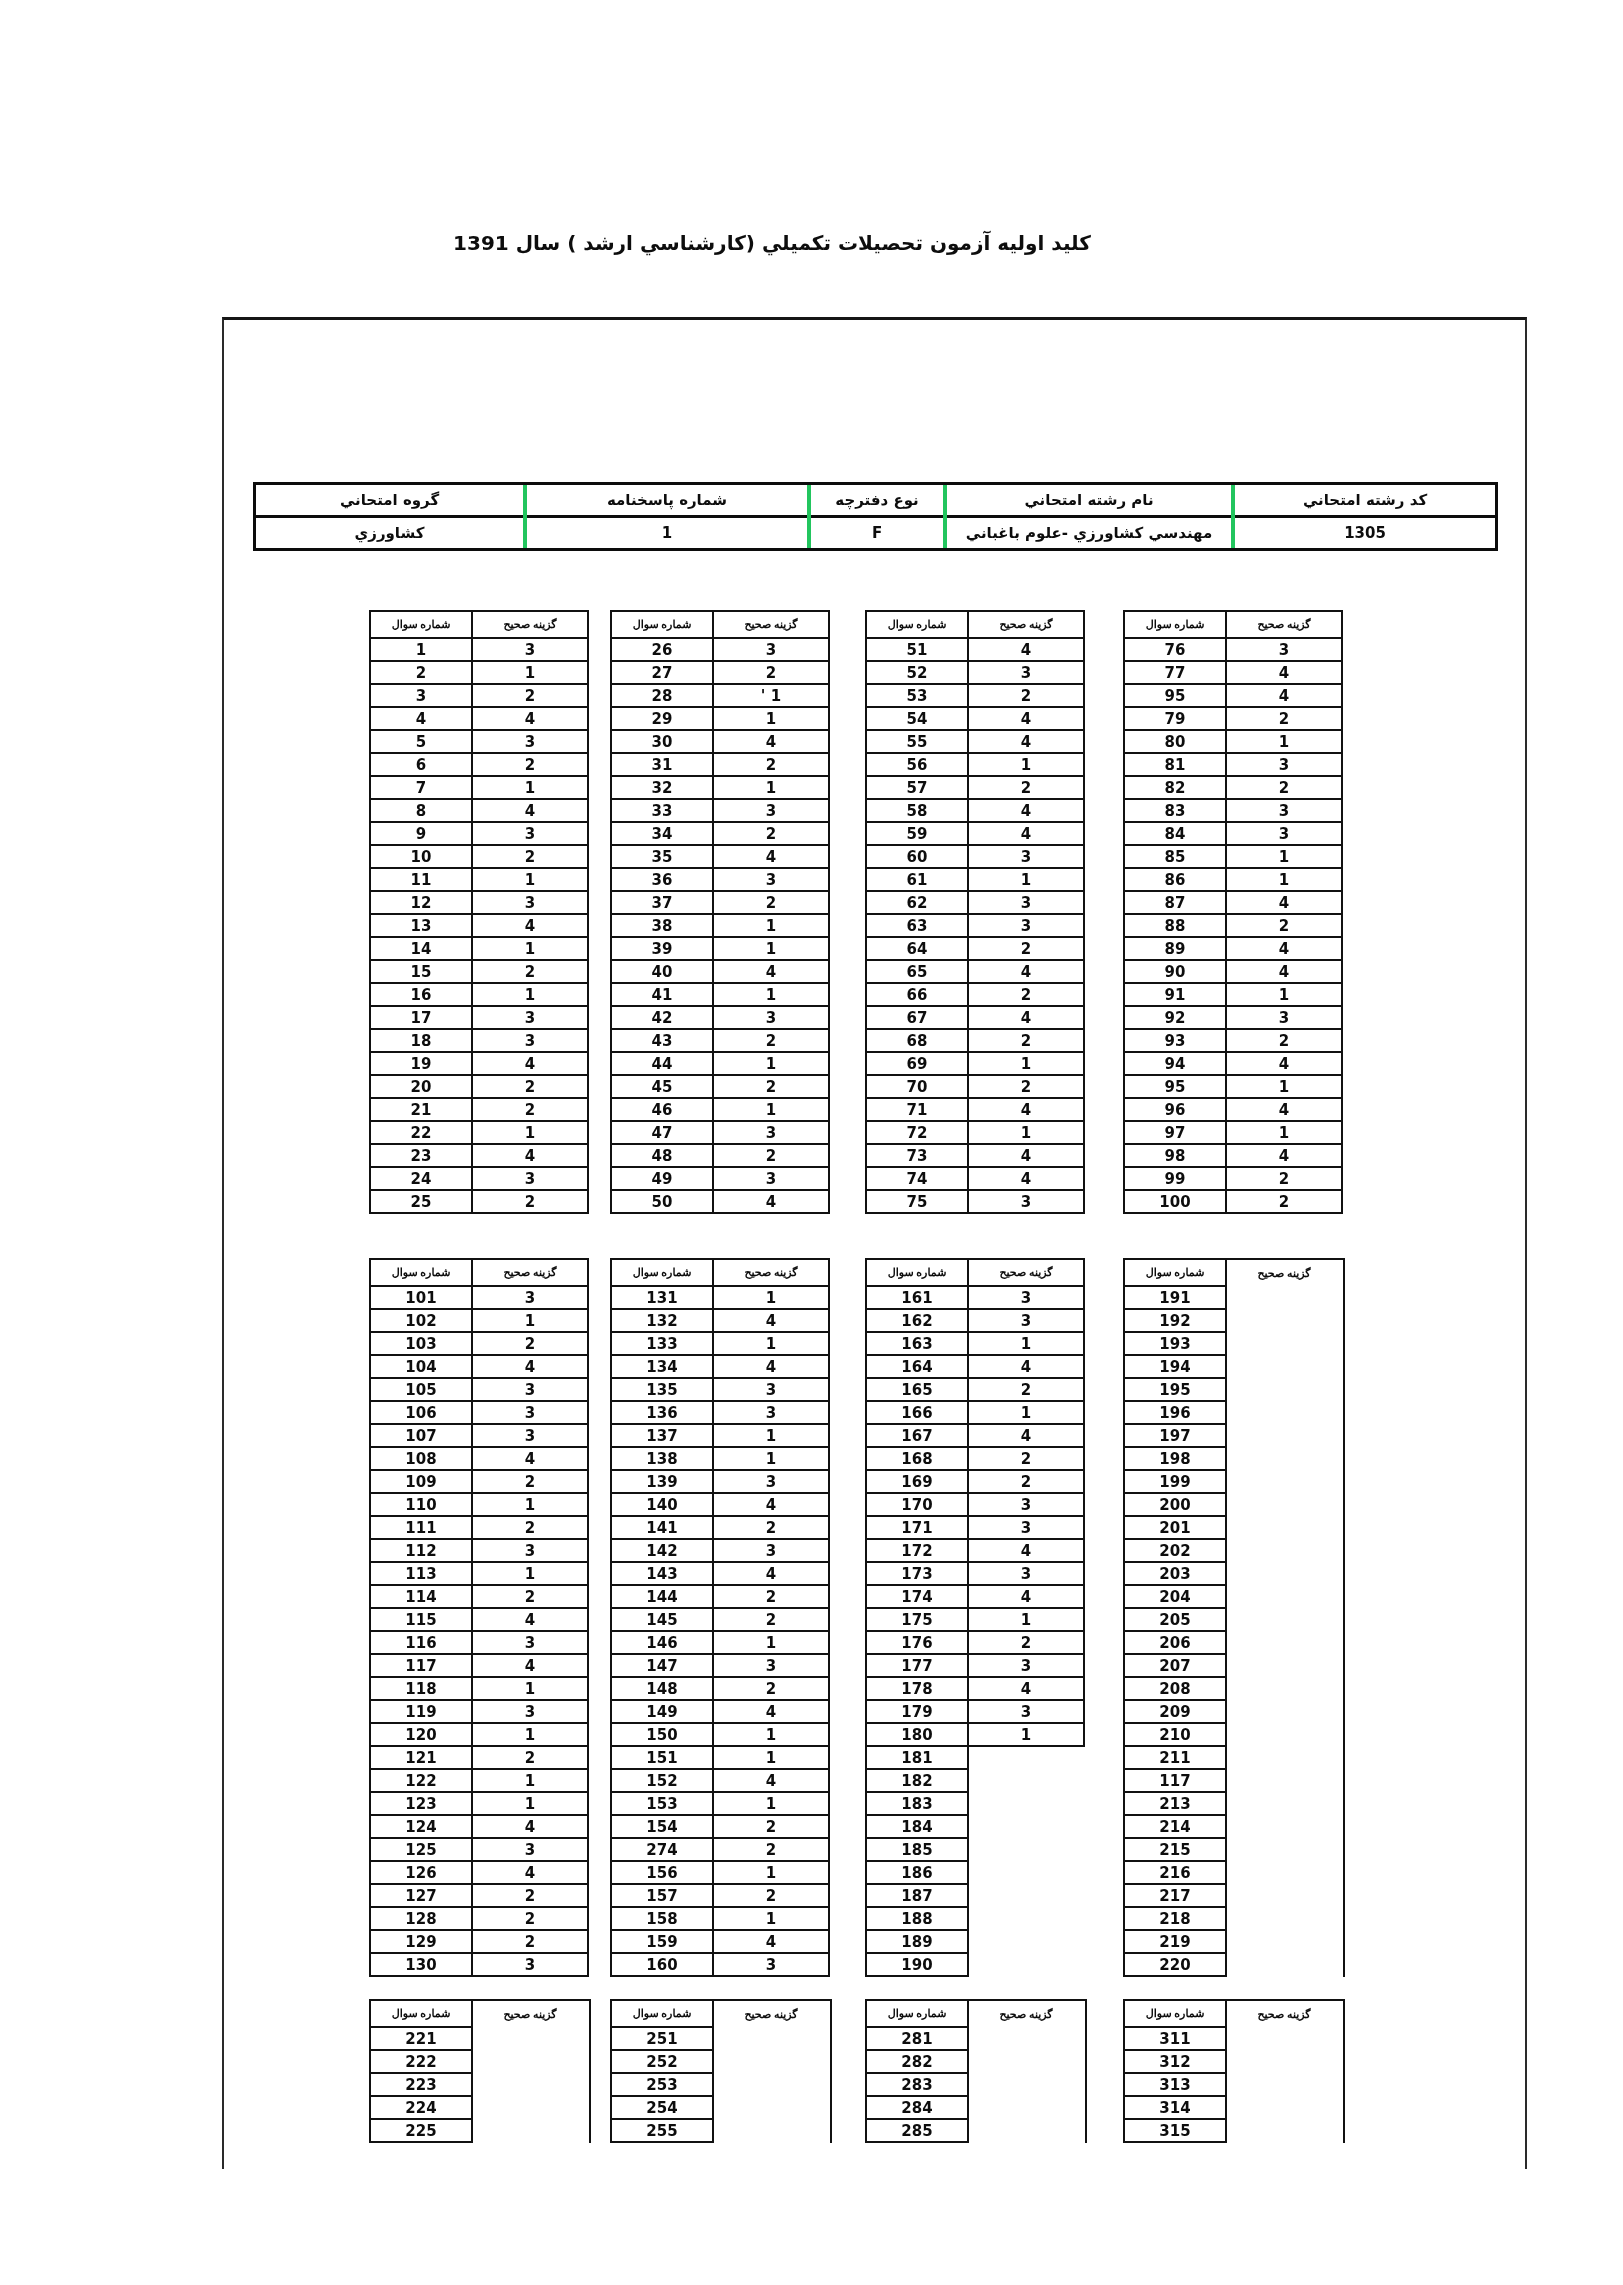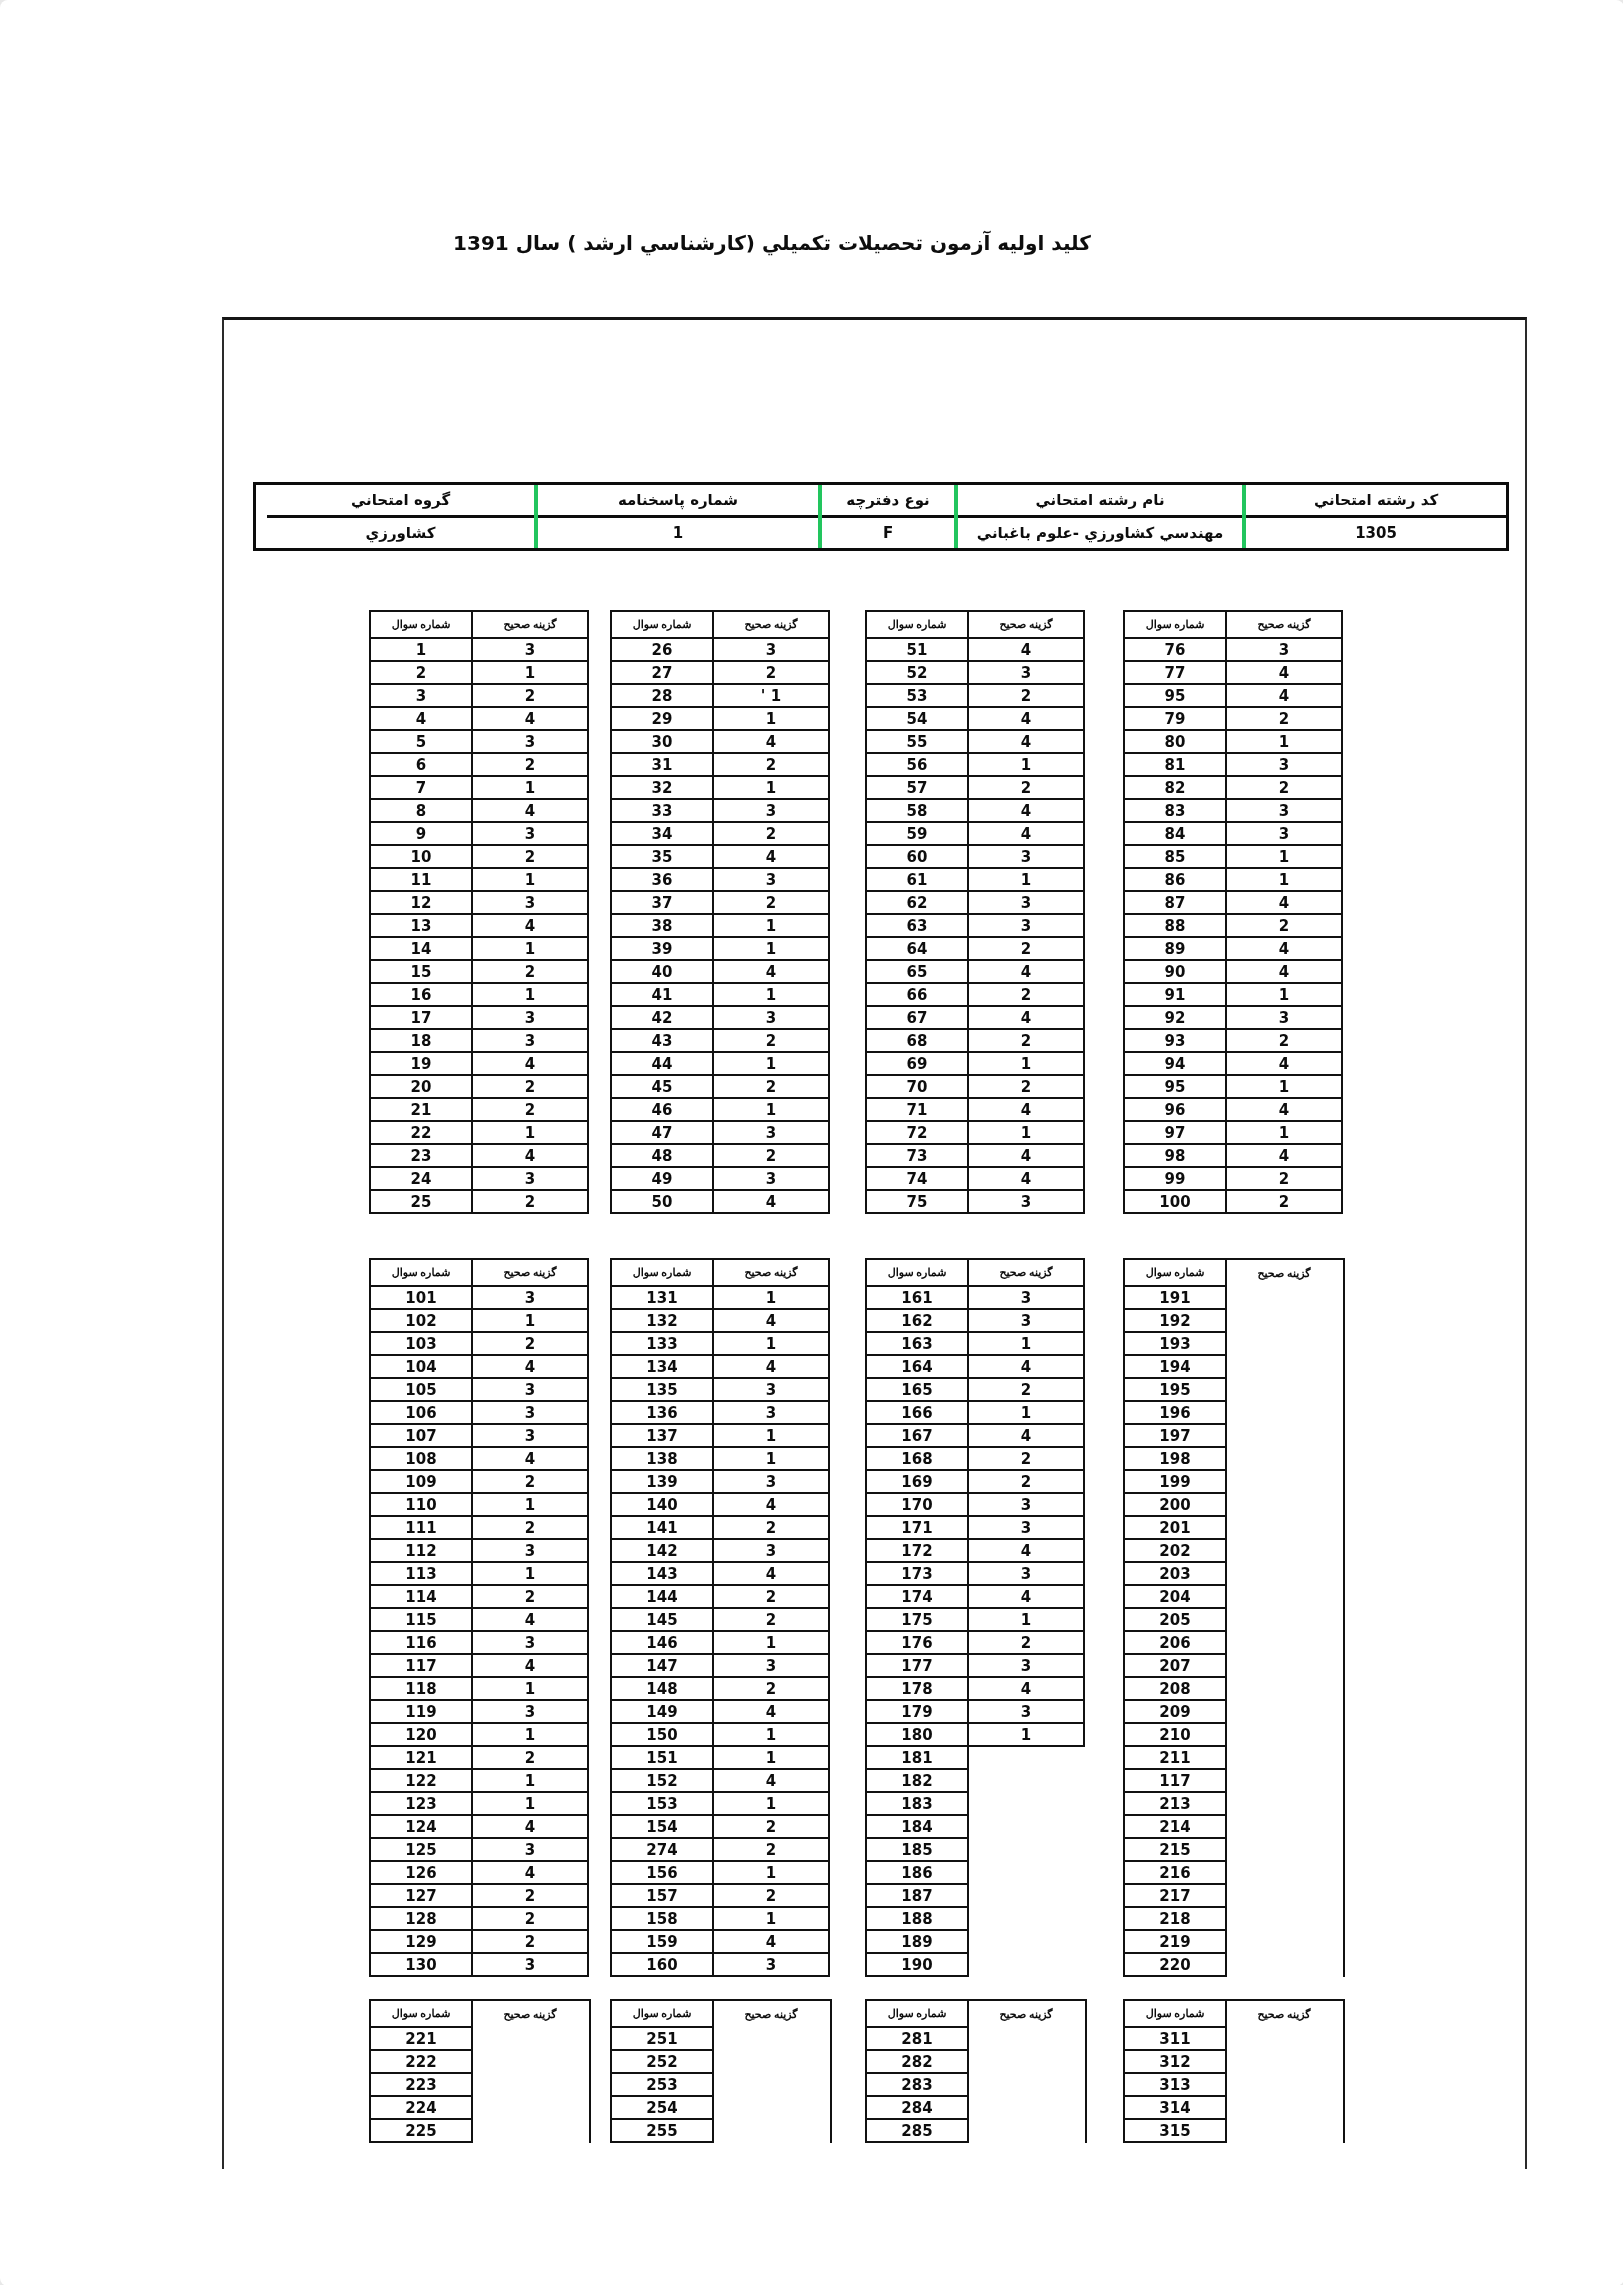--- a/index.html
+++ b/index.html
@@ -1,27 +1,27 @@
 <!DOCTYPE html>
 <html lang="fa"><head>
 <meta charset="utf-8">
 <style>
   html,body{margin:0;padding:0;background:#e8e8e8;}
   .page{position:relative;width:1624px;height:2286px;background:#ffffff;
-        font-family:"DejaVu Sans",sans-serif;color:#0d0d0d;overflow:hidden;margin:0 auto;border-radius:8px;}
+        font-family:"DejaVu Sans",sans-serif;color:#0d0d0d;overflow:hidden;margin:0 auto;}
   .title{position:absolute;top:231px;left:450px;width:644px;text-align:center;
          direction:rtl;font-size:20px;font-weight:bold;letter-spacing:0;}
   .outerbox{position:absolute;left:222px;top:317px;width:1301px;height:1849px;
             border-top:3px solid #161616;border-left:2px solid #2a2a2a;border-right:2px solid #2a2a2a;}
   
   .hdrtable{position:absolute;left:253px;top:482px;display:flex;direction:rtl;
             border:3px solid #0c0c0c;background:#fff;}
   .hcol{display:flex;flex-direction:column;}
   .hcol{border-left:4px solid #22c55e;}
-  .hcol:last-child{border-left:none;margin-left:11px;}
+  .hcol:last-child{border-left:none;}
   .hcell{display:flex;align-items:center;justify-content:center;
          font-weight:bold;font-size:15px;direction:rtl;}
   .hlabel{height:30px;border-bottom:3px solid #0c0c0c;}
   .hvalue{height:30px;}
   .w0{width:260px}.w1{width:284px}.w2{width:132px}.w3{width:280px}.w4{width:267px}
   
   .anskey{position:absolute;width:222px;box-sizing:border-box;}
   .ck0{left:369px}.ck1{left:610px}.ck2{left:865px}.ck3{left:1123px}
   .bk0{top:610px}.bk1{top:1258px}.bk2{top:1999px}
   .anskey .r{display:flex;}

